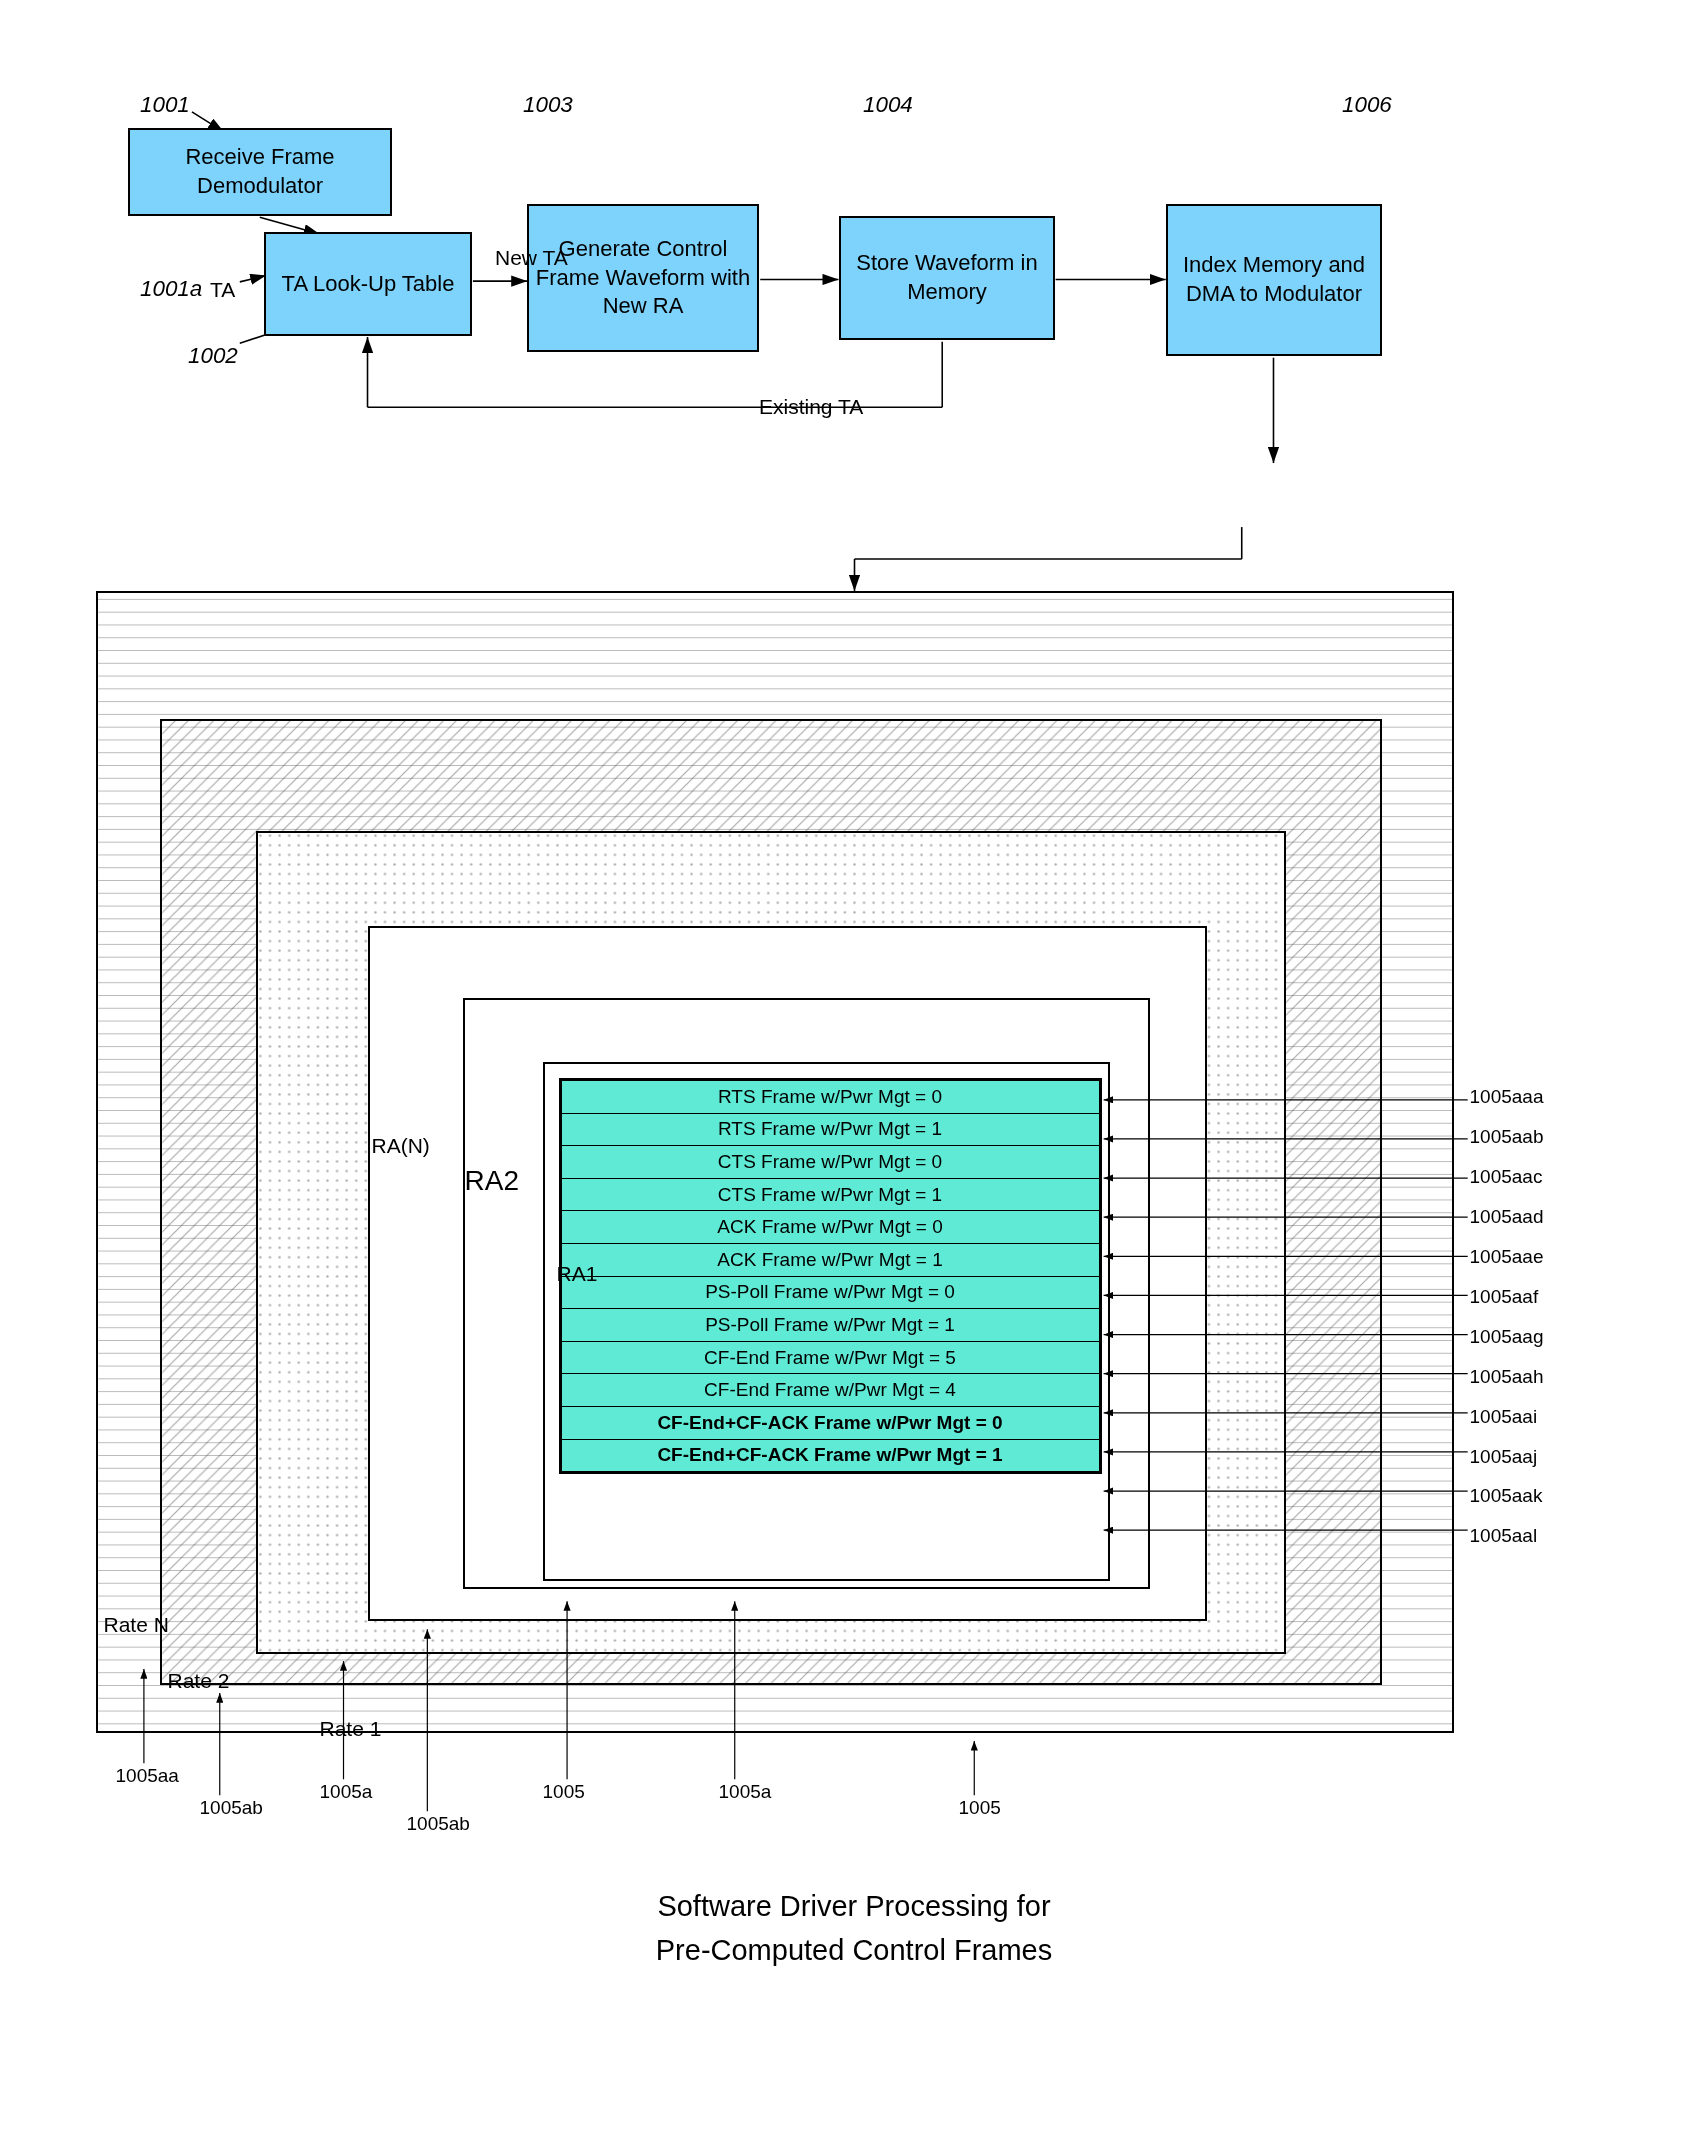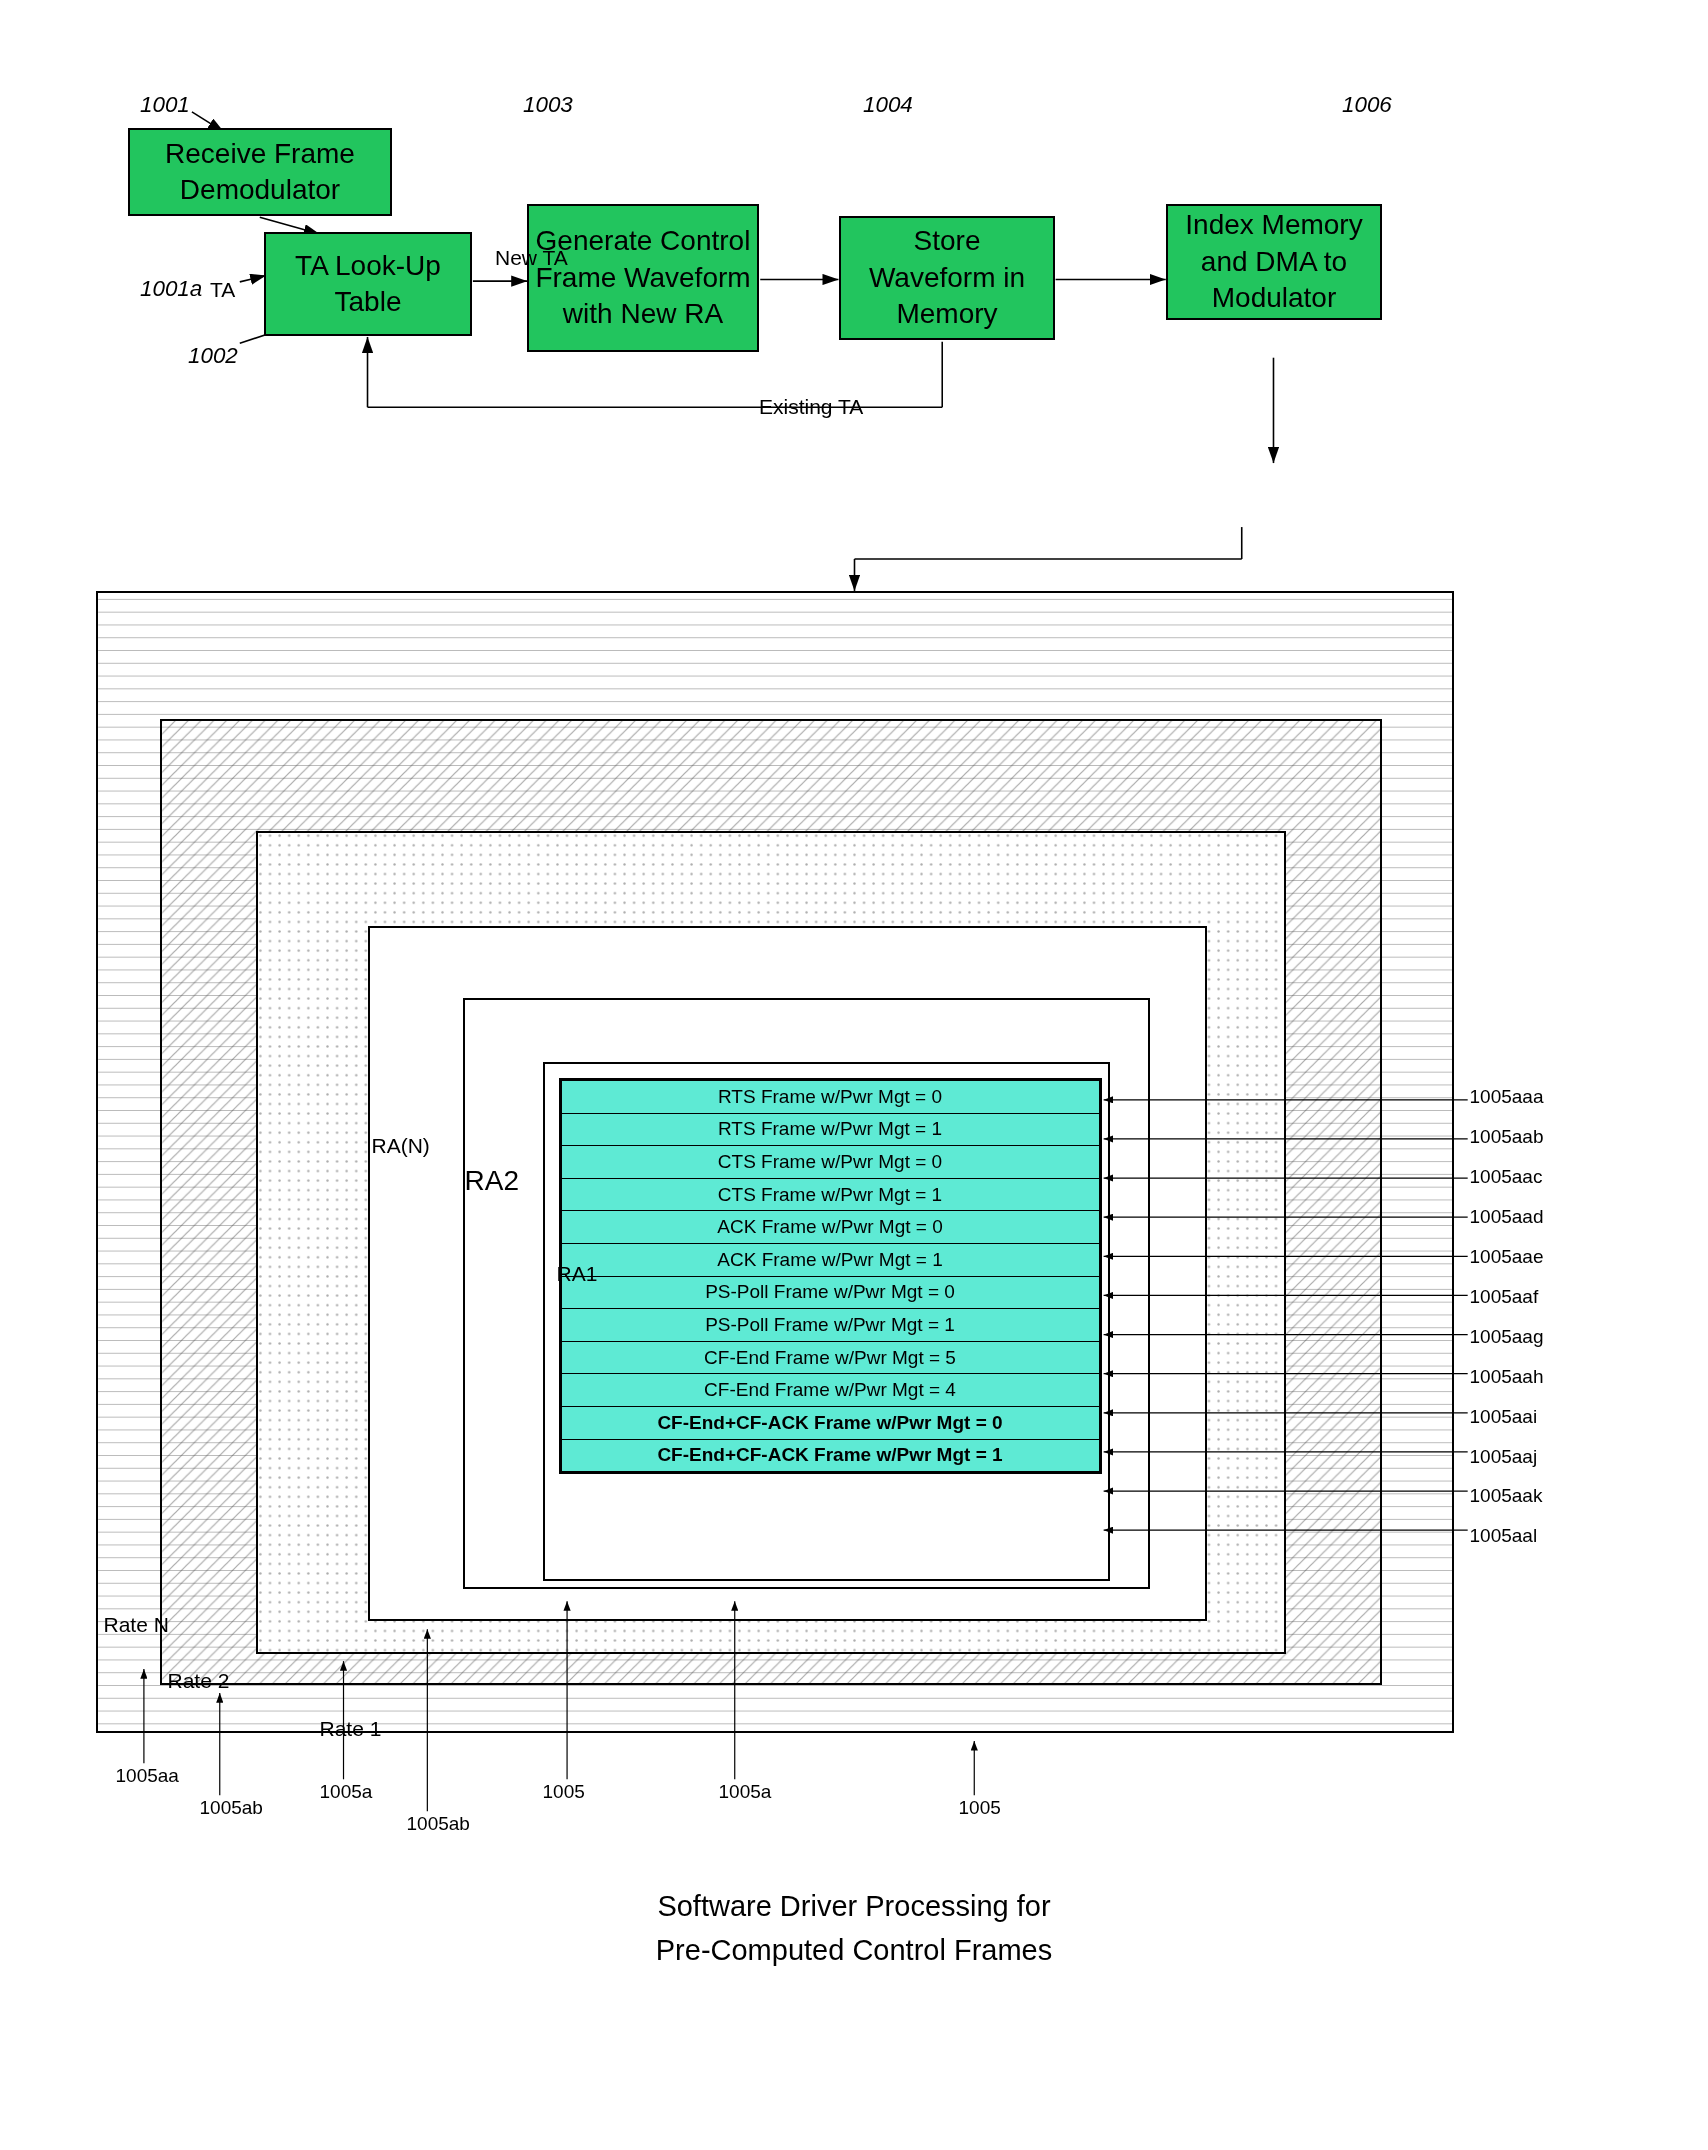--- a/index.html
+++ b/index.html
@@ -24,26 +24,26 @@
     .top-diagram {
       position: relative;
       width: 100%;
       height: 447px;
       margin-bottom: 32px;
     }
 
     .flow-box {
       position: absolute;
       border: 2.4px solid #000;
-      background: #22c55e;
+      background: #7dd3fc;
       display: flex;
       align-items: center;
       justify-content: center;
       text-align: center;
-      font-size: 28px;
+      font-size: 22px;
       font-weight: normal;
       padding: 6.4px;
       line-height: 1.3;
     }
 
     .label-ref {
       position: absolute;
       font-size: 22.4px;
       font-style: italic;
     }
@@ -135,21 +135,21 @@
     </div>
     <div class="flow-box" style="left:200px;top:184px;width:208px;height:104px;">
       <span>TA Look-Up Table</span>
     </div>
     <div class="flow-box" style="left:463px;top:156px;width:232px;height:148px;">
       <span>Generate Control Frame Waveform with New RA</span>
     </div>
     <div class="flow-box" style="left:775px;top:168px;width:216px;height:124px;">
       <span>Store Waveform in Memory</span>
     </div>
-    <div class="flow-box" style="left:1102px;top:156px;width:216px;height:116px;">
+    <div class="flow-box" style="left:1102px;top:156px;width:216px;height:152px;">
       <span>Index Memory and DMA to Modulator</span>
     </div>
 
     <span style="position:absolute;left:431px;top:198px;font-size:21px;">New TA</span>
     <span style="position:absolute;left:695px;top:347px;font-size:21px;">Existing TA</span>
     <span style="position:absolute;left:146px;top:230px;font-size:21px;">TA</span>
 
   </div>
 
   <div style="position:relative; width:1517px; margin:0 auto;">

